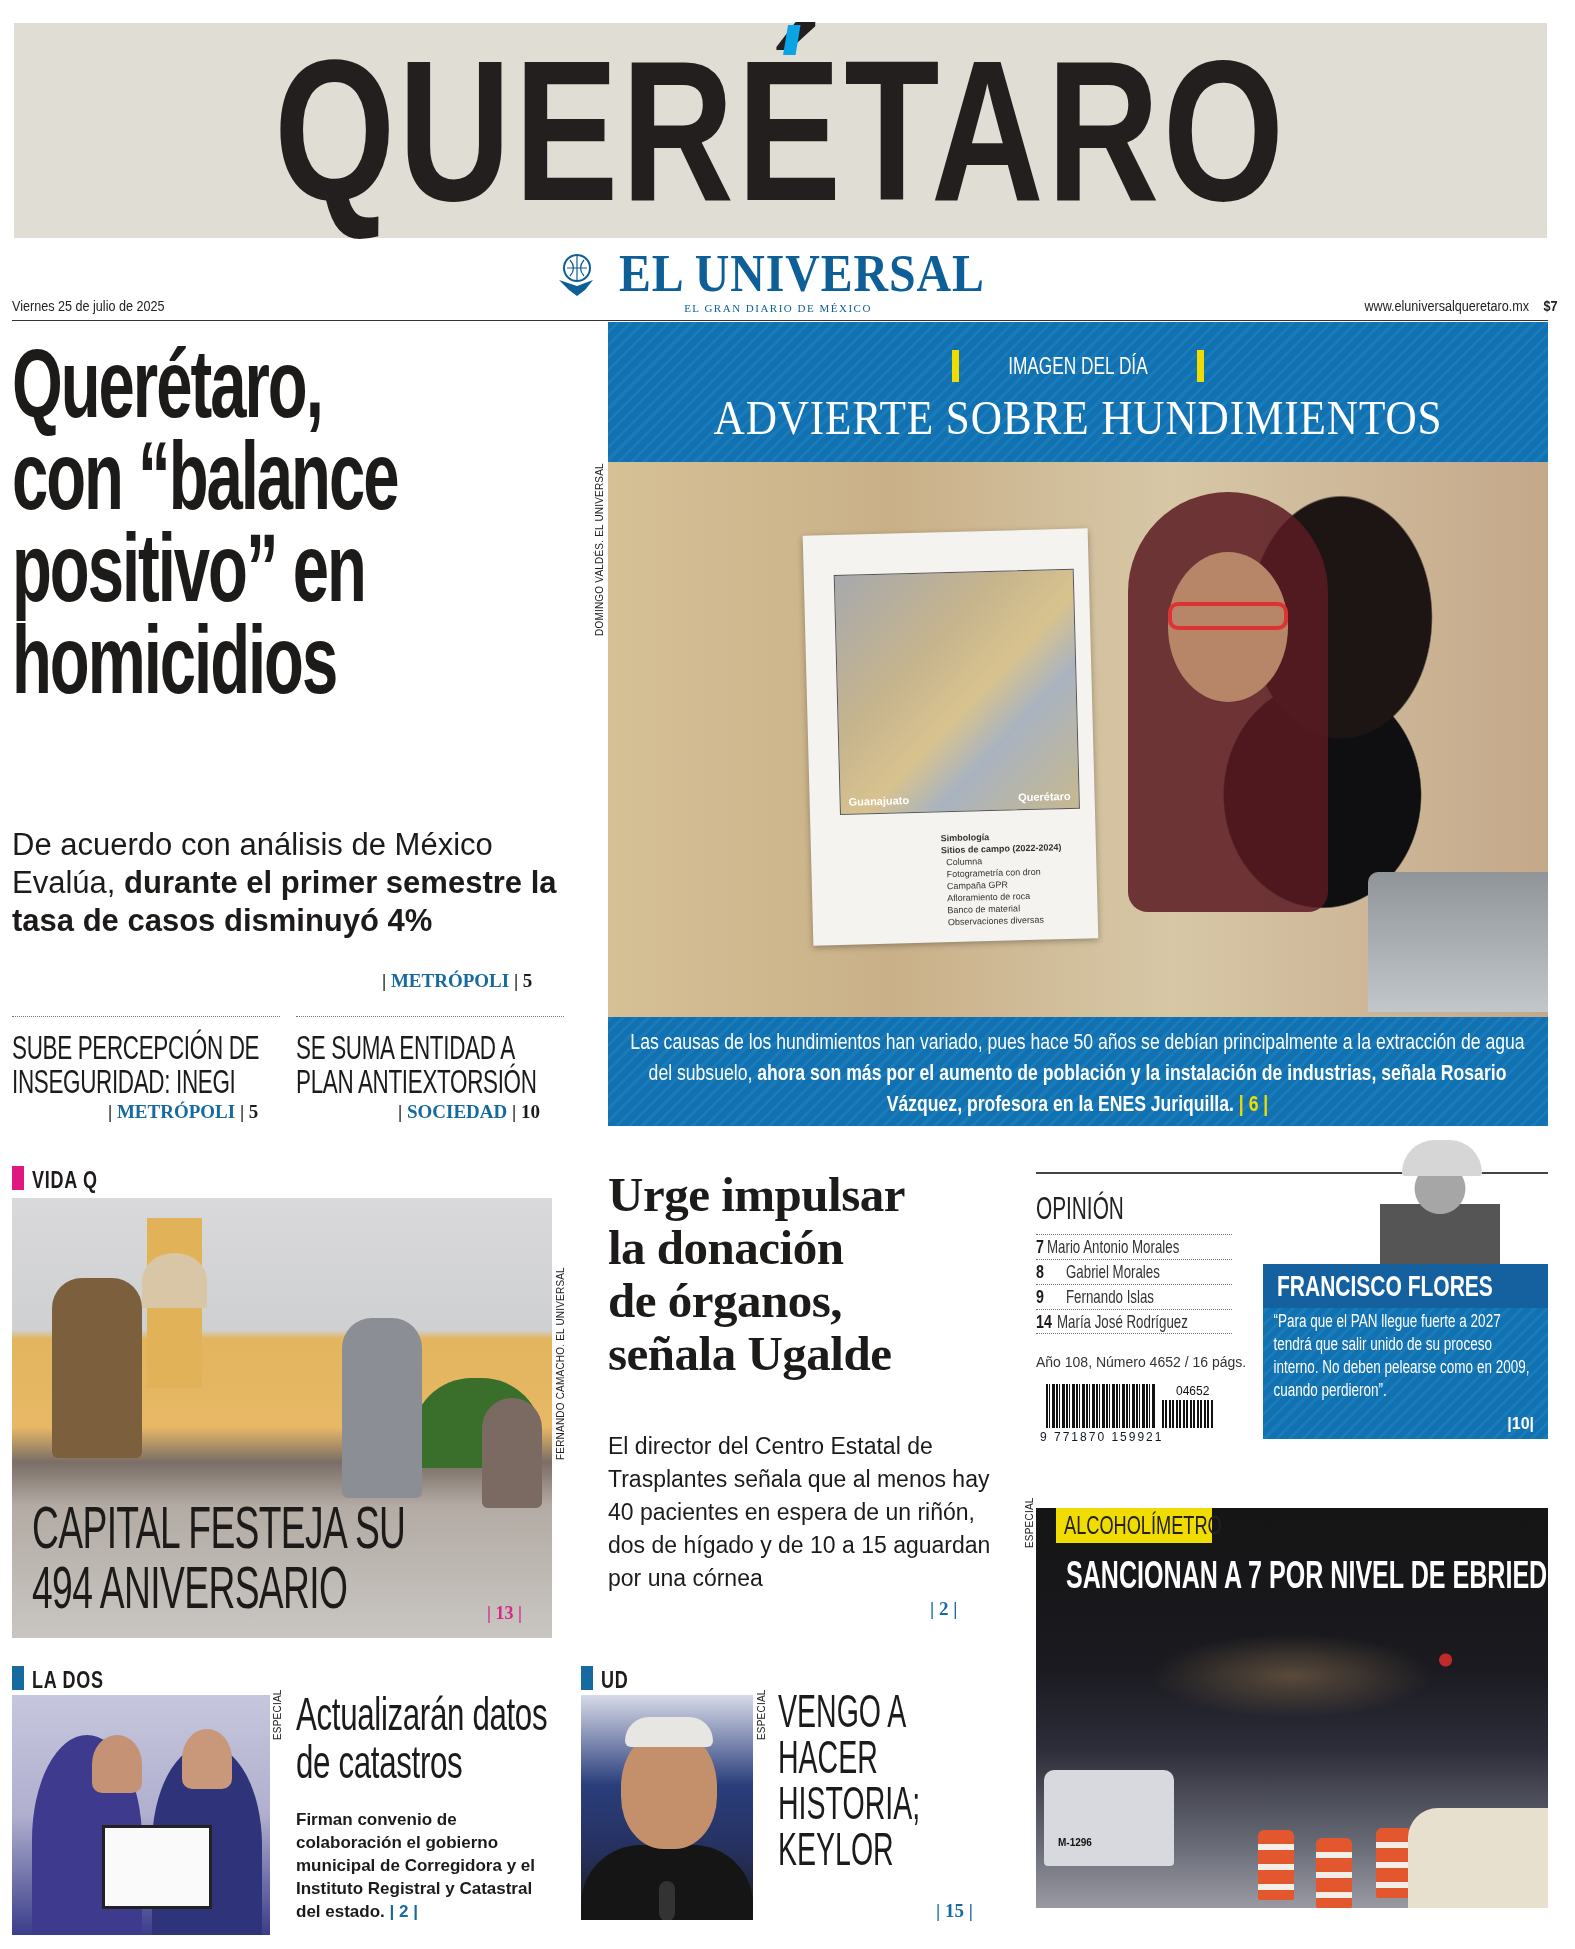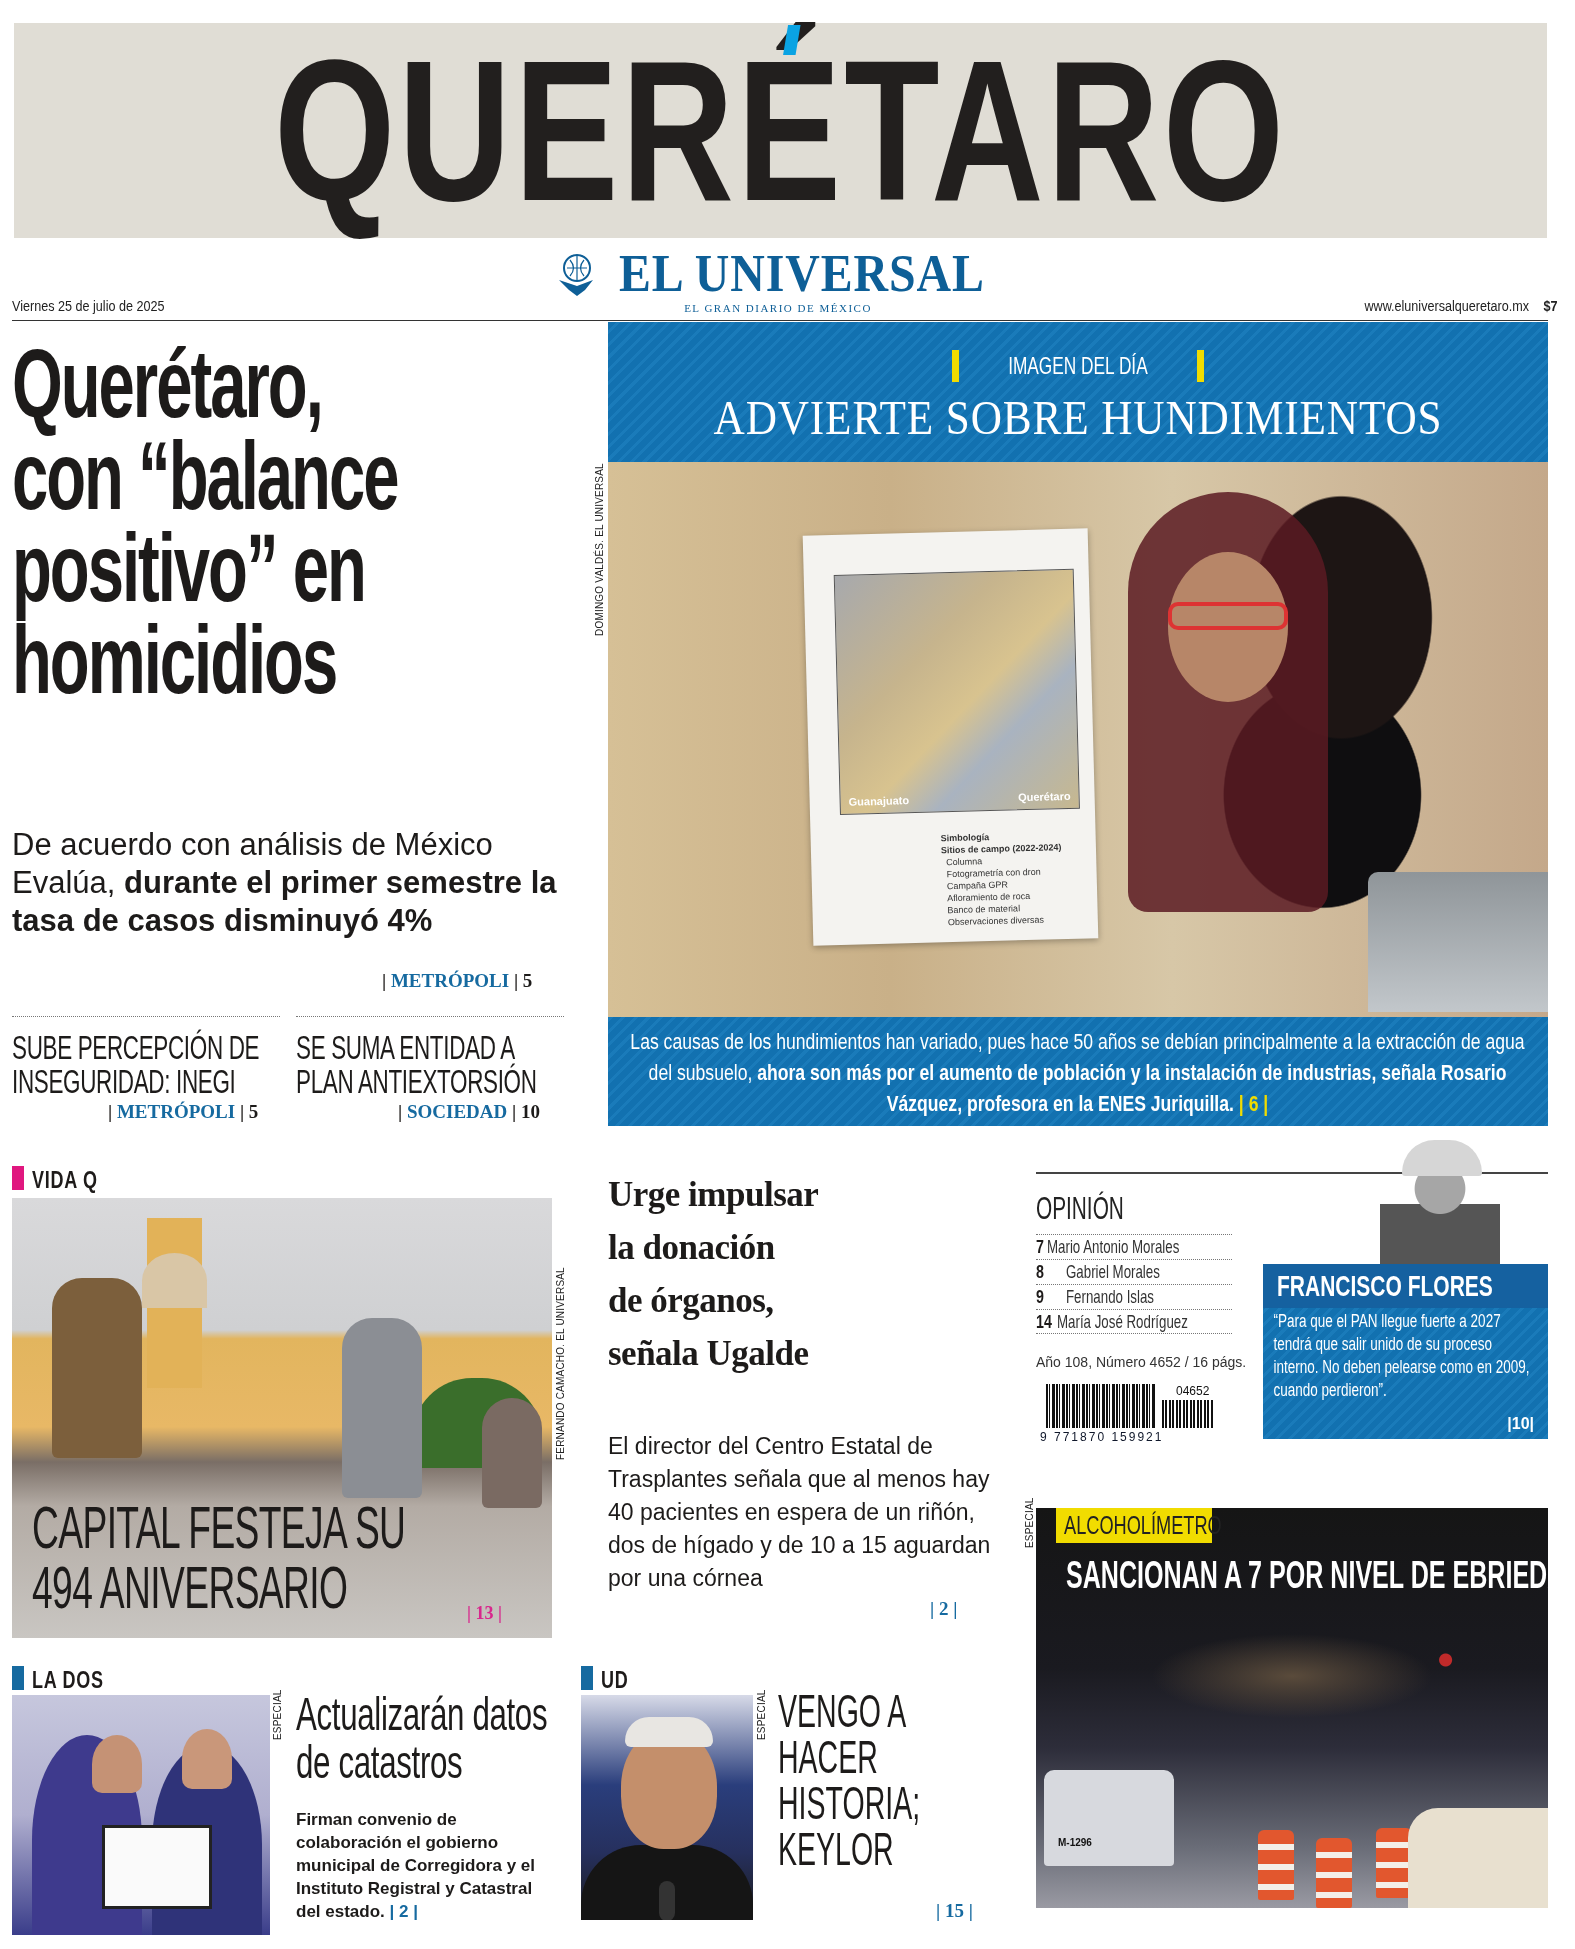--- a/index.html
+++ b/index.html
@@ -63,24 +63,24 @@
   .sect-label { font-weight: 700; font-size: 24px; transform: scaleX(0.75); transform-origin: left; letter-spacing: 1px; }
 
   
   .vida-photo { left: 12px; top: 1198px; width: 540px; height: 440px; overflow: hidden; background:
     linear-gradient(180deg, #d9d9db 0%, #cfd0d2 30%, #e2b55e 32%, #e8b866 52%, #7a6e66 60%, #b3aba4 70%, #c9c6c2 100%); }
   .church-tower { position: absolute; left: 135px; top: 20px; width: 55px; height: 170px; background: #e2b258; }
   .church-dome { position: absolute; left: 130px; top: 55px; width: 65px; height: 55px; border-radius: 50% 50% 0 0; background: #d9c6a6; }
   .tree { position: absolute; right: 10px; top: 180px; width: 130px; height: 90px; border-radius: 60px 60px 10px 10px; background: #3a6e2b; }
   .dancer { position: absolute; background: #7c5f3c; border-radius: 30px 30px 6px 6px; }
   .vida-headline { position: absolute; left: 20px; top: 300px; color: #1d1b1a; font-size: 60px; line-height: 60px; transform: scaleX(0.62); transform-origin: left top; width: 760px; letter-spacing: -1px; }
-  .ref-pink { font-family: "Liberation Serif", serif; font-weight: 700; font-size: 18px; color: #d9268d; }
-
-  
-  .urge-title { left: 608px; top: 1168px; width: 400px; font-family: "Liberation Serif", serif; font-weight: 700; font-size: 35px; line-height: 53px; letter-spacing: -0.5px; color: #1d1b1a; }
+  .ref-pink { font-family: "Liberation Serif", serif; font-weight: 700; font-size: 18px; color: #d9268d; margin-left: 20px; }
+
+  
+  .urge-title { left: 608px; top: 1168px; width: 400px; font-family: "Liberation Serif", serif; font-weight: 700; font-size: 49px; line-height: 53px; letter-spacing: -0.5px; color: #1d1b1a; }
   .urge-body { left: 608px; top: 1430px; width: 400px; font-size: 23px; line-height: 33px; color: #1d1b1a; }
 
   
   .opinion-rule { left: 1036px; top: 1172px; width: 512px; height: 2px; background: #444; }
   .opinion-head { left: 1036px; top: 1190px; font-size: 32px; color: #222; transform: scaleX(0.65); transform-origin: left; }
   .op-list { left: 1036px; top: 1234px; width: 196px; }
   .op-row { display: flex; align-items: center; border-top: 1px dotted #777; height: 25px; }
   .op-row:last-child { border-bottom: 1px dotted #777; }
   .op-num { font-weight: 700; font-size: 19px; width: 30px; transform: scaleX(0.75); transform-origin: left; }
   .op-name { font-size: 19px; color: #333; transform: scaleX(0.7); transform-origin: left; white-space: nowrap; }

